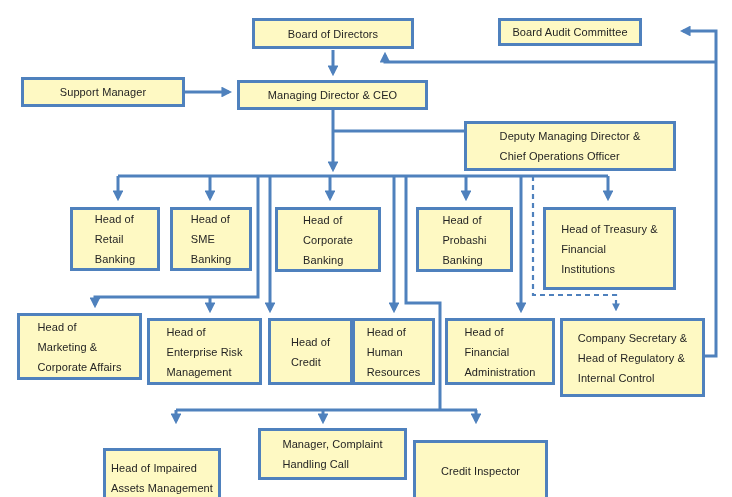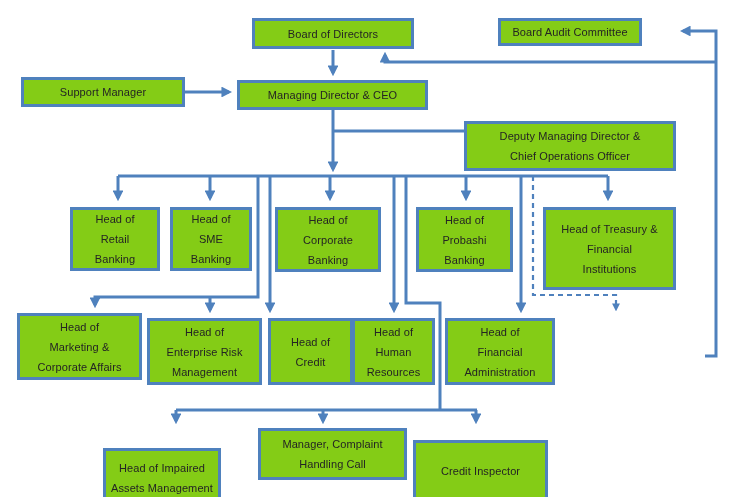--- a/index.html
+++ b/index.html
@@ -8,25 +8,25 @@
     position: relative;
     width: 732px; height: 497px;
     background: #ffffff;
     font-family: "Liberation Sans", sans-serif;
   }
   .wires { position: absolute; left: 0; top: 0; width: 732px; height: 497px; }
   .node {
     position: absolute;
     box-sizing: border-box;
     border: 3px solid #4f81bd;
-    background: #84cc16;
+    background: #fef9c3;
     display: flex;
     align-items: center;
     justify-content: center;
-    text-align: center;
+    text-align: left;
     white-space: pre-line;
     font-size: 11px;
     line-height: 20px;
     color: #242424;
     letter-spacing: 0.1px;
   }
 </style>
 </head>
 <body>
 
@@ -110,20 +110,23 @@
 Enterprise Risk
 Management</div>
   <div class="node" style="left:268px; top:318px; width:85px; height:67px;">Head of
 Credit</div>
   <div class="node" style="left:352px; top:318px; width:83px; height:67px;">Head of
 Human
 Resources</div>
   <div class="node" style="left:445px; top:318px; width:110px; height:67px;">Head of
 Financial
 Administration</div>
+  <div class="node" style="left:560px; top:318px; width:145px; height:79px;">Company Secretary &amp;
+Head of Regulatory &amp;
+Internal Control</div>
 
   <div class="node" style="left:103px; top:448px; width:118px; height:60px;">Head of Impaired
 Assets Management</div>
   <div class="node" style="left:258px; top:428px; width:149px; height:52px;">Manager, Complaint
 Handling Call</div>
   <div class="node" style="left:413px; top:440px; width:135px; height:61px;">Credit Inspector</div>
 
 </div>
 
 </body></html>

